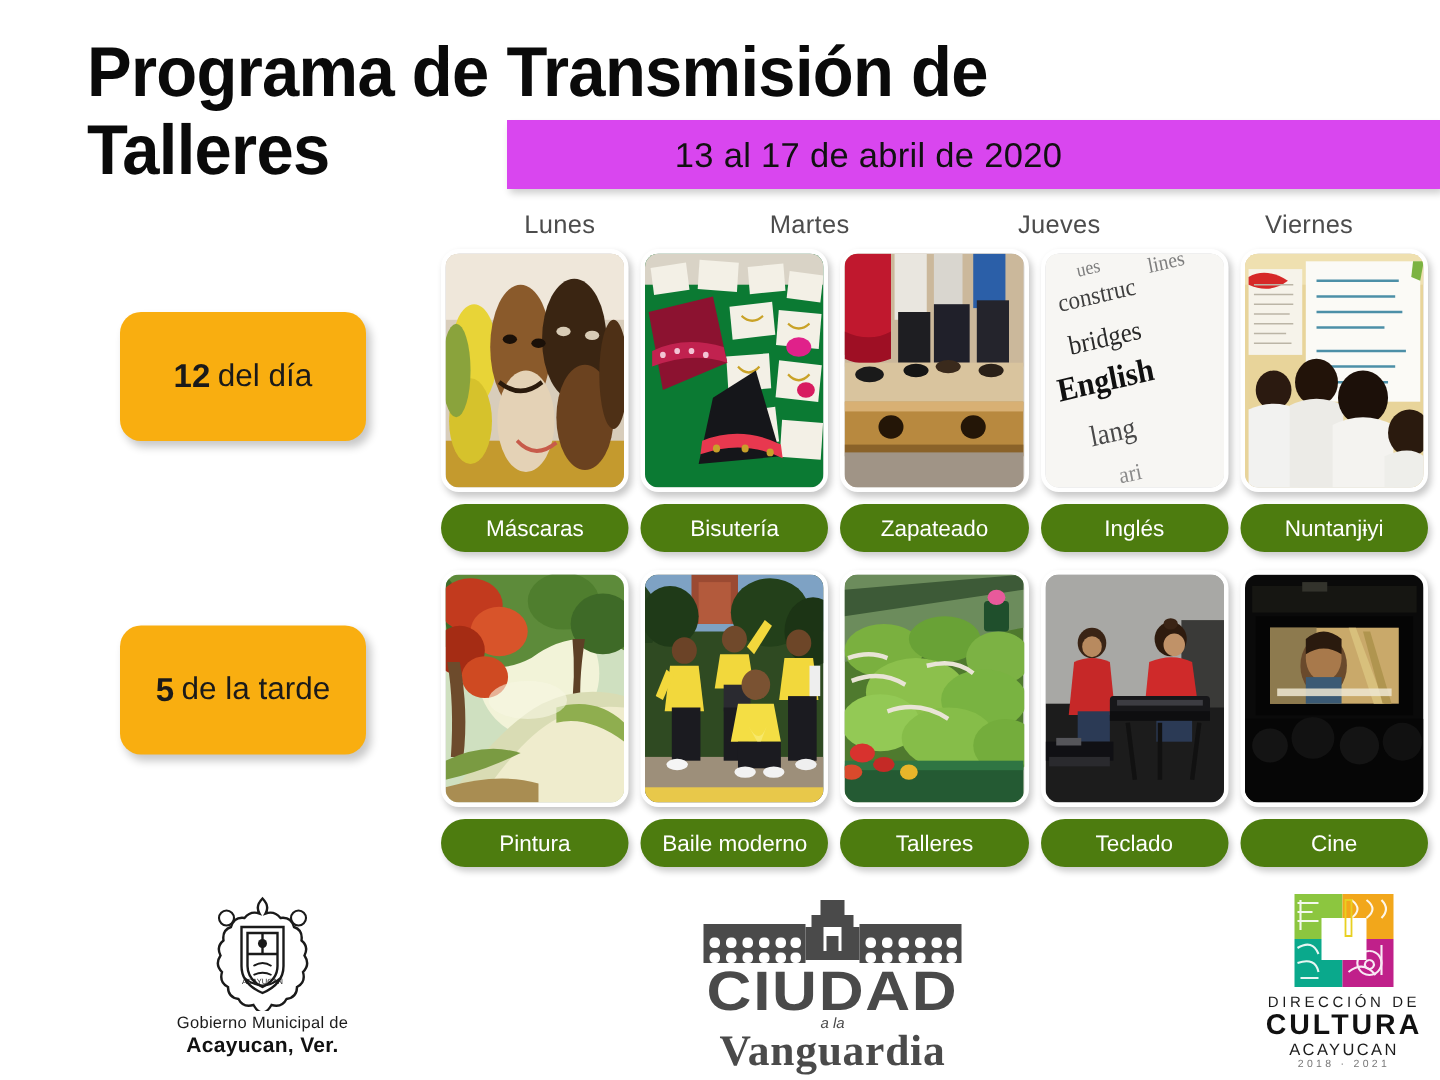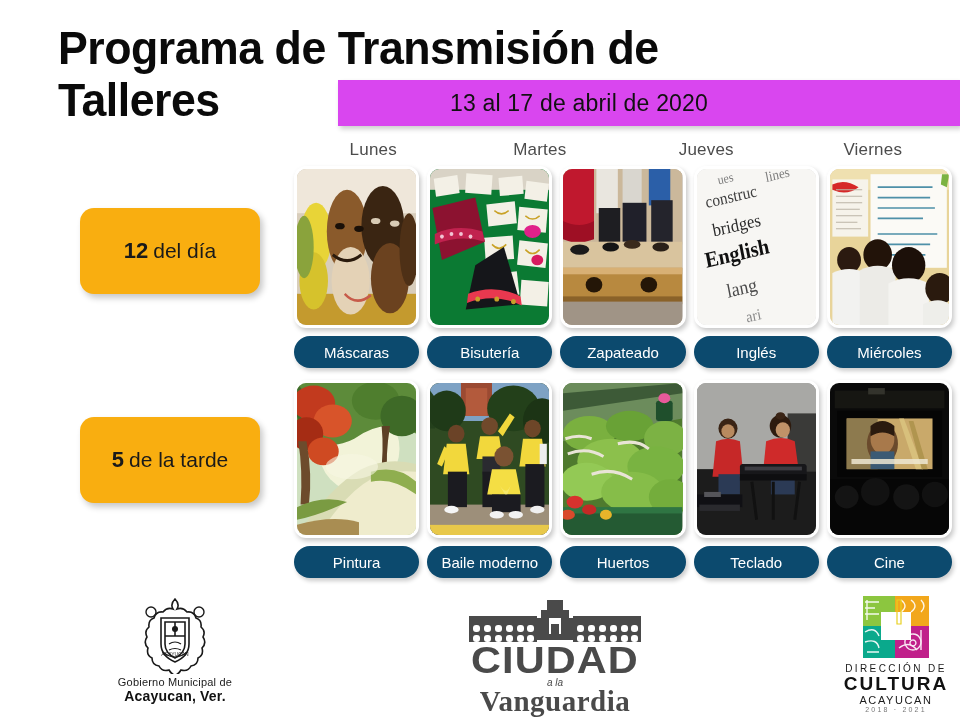--- a/index.html
+++ b/index.html
@@ -52,21 +52,21 @@
     flex:1 1 0;
     text-align:center;
     font-size:17px;
     color:#4c4c4c;
     letter-spacing:0.2px;
   }
 
   
   .time-pill{
     position:absolute;
-    width:180px;height:86px;
+    width:164px;height:86px;
     background:#F9AE10;
     border-radius:14px;
     display:flex;align-items:center;justify-content:center;
     box-shadow:3px 4px 6px rgba(0,0,0,0.22);
     font-size:21px;color:#1a1a1a;
   }
   .time-pill .num{font-weight:bold;font-size:22px;margin-right:5px;}
   #time-pill-0{left:80px;top:208px;}
   #time-pill-1{left:80px;top:417px;}
 
@@ -85,21 +85,21 @@
     box-sizing:border-box;
     box-shadow:2px 3px 5px rgba(0,0,0,0.22);
     overflow:hidden;
     position:relative;
   }
   .thumb svg{display:block;width:100%;height:100%;}
   .label-pill{
     margin-top:8px;
     height:32px;
     border-radius:16px;
-    background:#0c4a6e;
+    background:#4d7c0f;
     display:flex;align-items:center;justify-content:center;
     color:#ffffff;
     font-size:15px;
     box-shadow:2px 3px 4px rgba(0,0,0,0.20);
     white-space:nowrap;
     overflow:hidden;
     text-align:center;
   }
   .row2 .thumb{height:158px;}
 
@@ -305,21 +305,21 @@
             <circle cx="16" cy="70" r="10" fill="#2b1a10"></circle>
             <path d="M2 80 q14 -6 28 0 l0 40 l-28 0 z" fill="#f2f2f0"></path>
             <circle cx="40" cy="66" r="12" fill="#221309"></circle>
             <path d="M25 78 q15 -7 30 0 l0 42 l-30 0 z" fill="#ecebe7"></path>
             <circle cx="66" cy="74" r="14" fill="#1c1009"></circle>
             <path d="M49 88 q17 -8 34 0 l0 32 l-34 0 z" fill="#f4f3f0"></path>
             <circle cx="92" cy="92" r="12" fill="#2a1a0e"></circle>
             <path d="M78 104 q14 -6 22 0 l0 16 l-22 0 z" fill="#eeeeea"></path>
           </svg>
         </div>
-        <div class="label-pill">Miércoles</div>
+        <div class="label-pill">Nuntanjɨyi</div>
       </div>
 
     </div>
 
     <div class="row row2" style="margin-top:12px;">
 
       <div class="cell">
         <div class="thumb">
           <svg viewBox="0 0 100 120" preserveAspectRatio="none">
             <rect width="100" height="120" fill="#cfe0c0"></rect>
@@ -411,21 +411,21 @@
               <path d="M46 48 q16 -4 26 4"></path>
             </g>
             <rect x="0" y="100" width="100" height="20" fill="#245a33"></rect>
             <rect x="0" y="98" width="100" height="5" fill="#2f7543"></rect>
             <ellipse cx="10" cy="94" rx="7" ry="5" fill="#d8322e"></ellipse>
             <ellipse cx="22" cy="100" rx="6" ry="4" fill="#c42a26"></ellipse>
             <ellipse cx="36" cy="104" rx="5" ry="4" fill="#e8b52a"></ellipse>
             <ellipse cx="4" cy="104" rx="6" ry="4" fill="#d94a2c"></ellipse>
           </svg>
         </div>
-        <div class="label-pill">Huertos</div>
+        <div class="label-pill">Talleres</div>
       </div>
 
       <div class="cell">
         <div class="thumb">
           <svg viewBox="0 0 100 120" preserveAspectRatio="none">
             <rect width="100" height="120" fill="#9e9e9c"></rect>
             <rect x="0" y="0" width="100" height="70" fill="#a8a8a5"></rect>
             <rect x="0" y="68" width="100" height="52" fill="#1c1c1c"></rect>
             <rect x="76" y="24" width="24" height="46" fill="#3a3a38"></rect>
 

